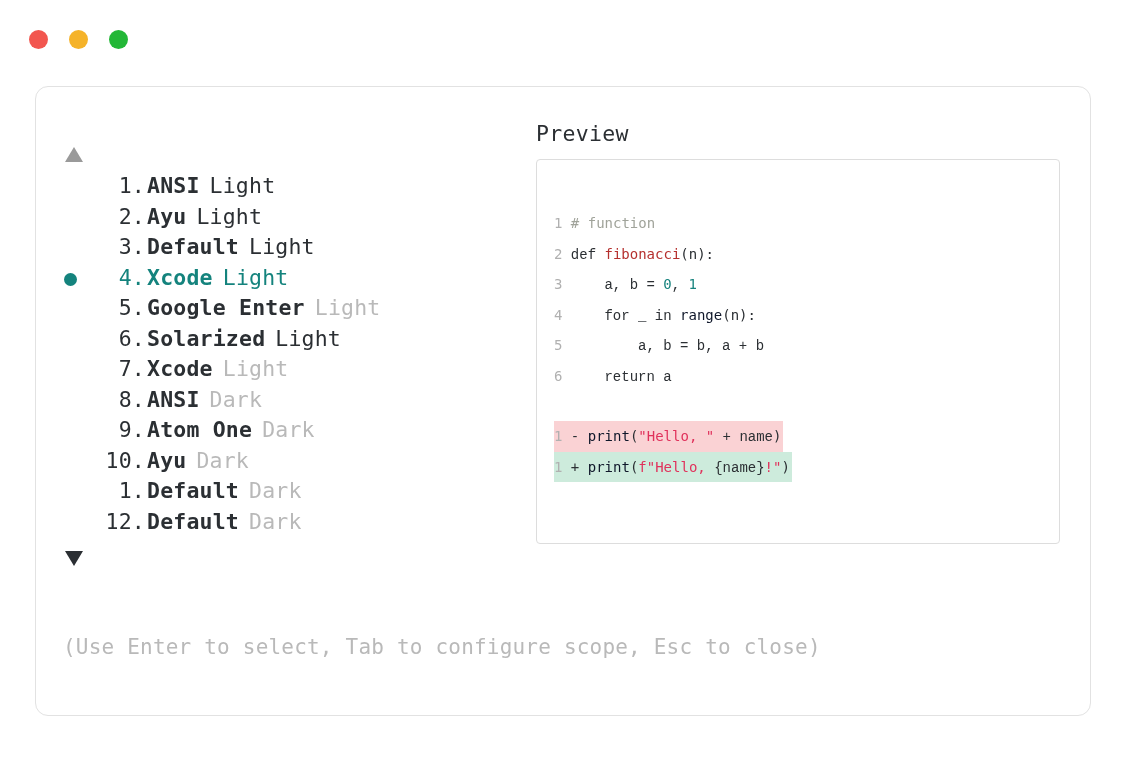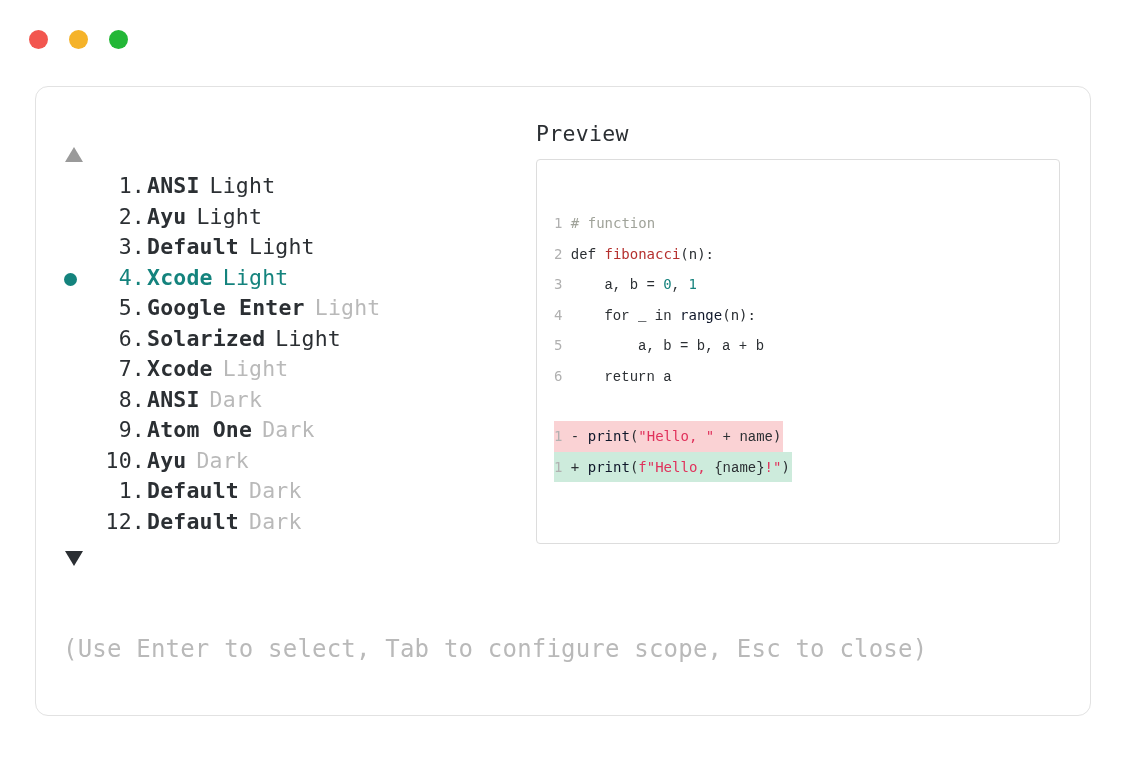--- a/index.html
+++ b/index.html
@@ -109,21 +109,21 @@
   .theme-item.selected .idx,
   .theme-item.selected .idx-dot,
   .theme-item.selected .name,
   .theme-item.selected .variant { color: #14837d; }
 
   
   #hint-line {
     position: absolute;
     left: 27px;
     top: 548px;
-    font-size: 24px;
+    font-size: 21px;
     color: #b9b9b9;
     letter-spacing: 0.2px;
     white-space: pre;
   }
 
   
   #preview-box {
     margin-top: 10px;
     width: 524px;
     height: 385px;

